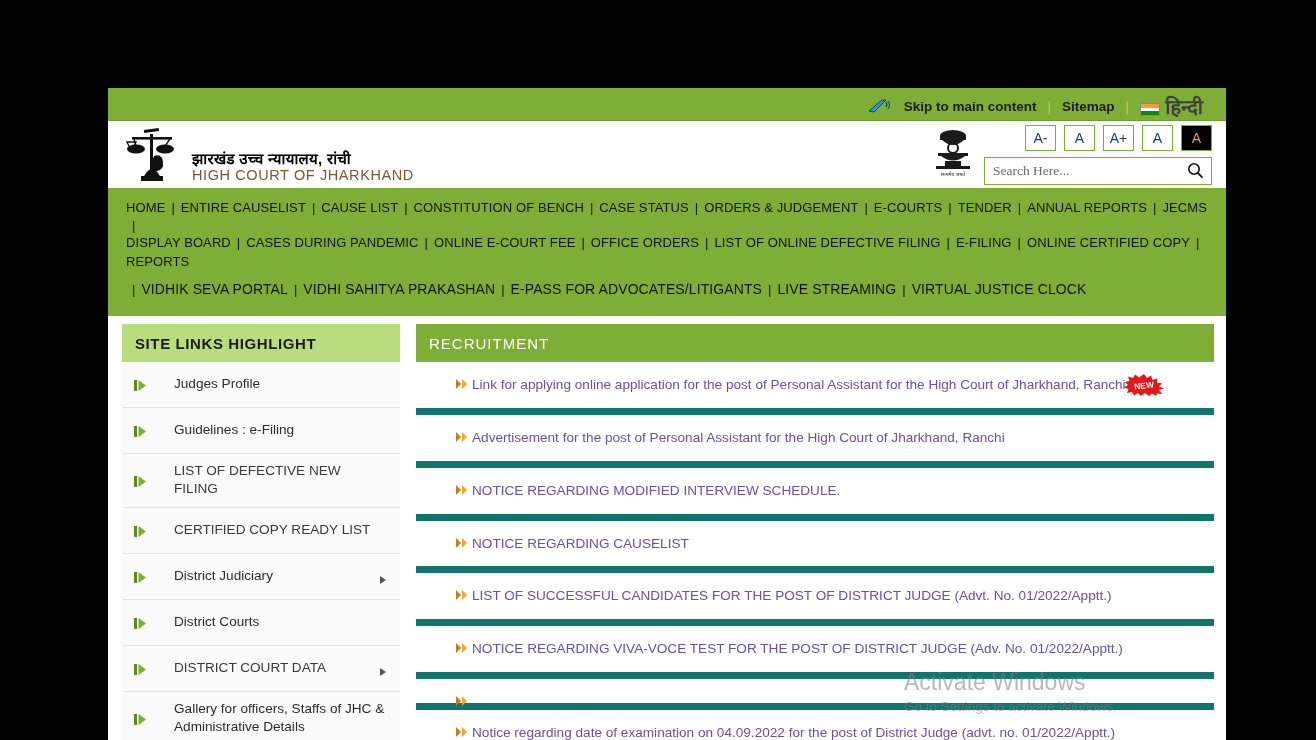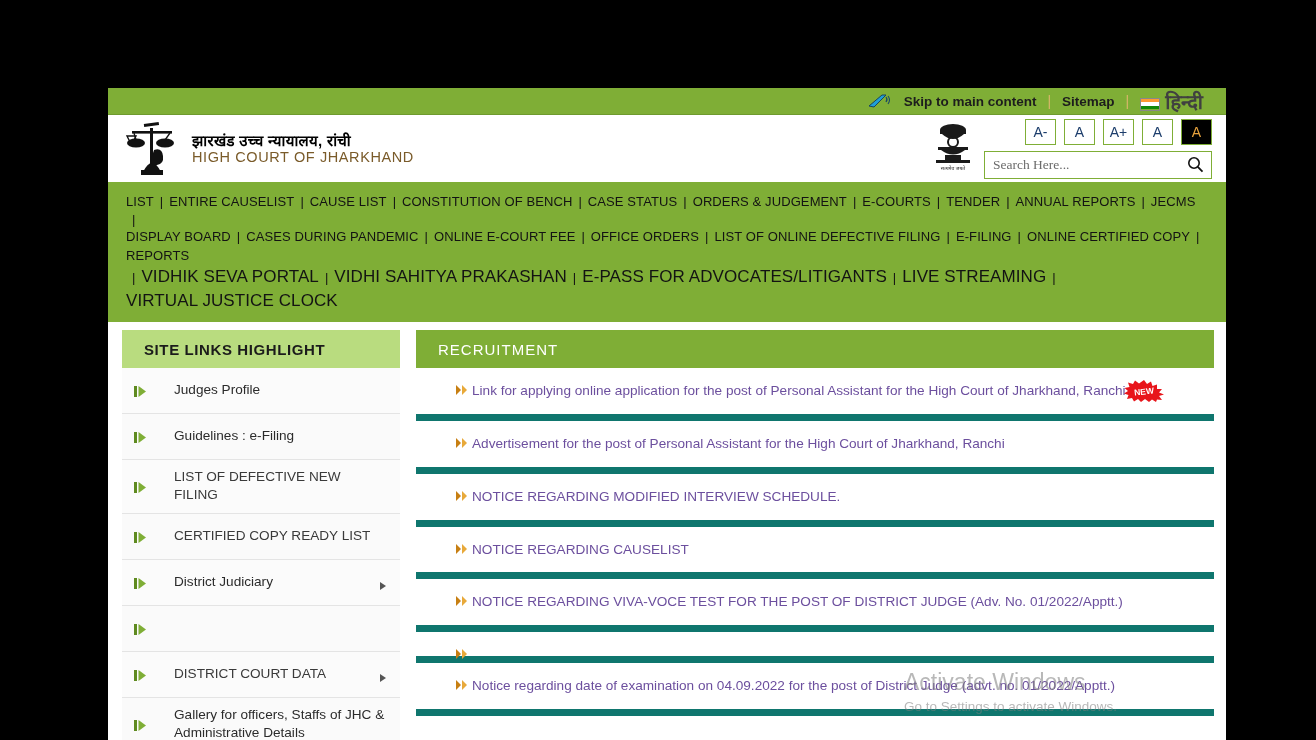--- a/index.html
+++ b/index.html
@@ -18,24 +18,24 @@
   #page {
     position: absolute;
     left: 108px; top: 88px;
     width: 1118px; height: 652px;
     background: #ffffff;
     overflow: hidden;
   }
 
   
   .utility-bar {
-    height: 27px;
+    height: 33px;
     background: #7fae36;
     display: flex;
-    align-items: center;
+    align-items: flex-end;
     justify-content: flex-end;
     padding-right: 12px;
     border-bottom: 1px solid #6e9a2e;
   }
   .util-group { display: flex; align-items: center; gap: 0; }
   .util-link {
     font-size: 13.5px;
     color: #1d1d1d;
     font-weight: 600;
     padding: 0 11px;
@@ -55,21 +55,21 @@
   .masthead {
     height: 70px;
     background: #ffffff;
     display: flex;
     align-items: center;
     justify-content: space-between;
     padding: 0 14px 0 16px;
     border-bottom: 3px solid #7fae36;
     position: relative;
   }
-  .brand { display: flex; align-items: center; gap: 12px; }
+  .brand { display: flex; align-items: flex-end; gap: 12px; }
   .scales-logo { width: 56px; height: 58px; flex: 0 0 56px; }
   .brand-text { line-height: 1.15; }
   .brand-hi { font-size: 15px; color: #000; font-weight: 700; letter-spacing: .3px; }
   .brand-en { font-size: 14.5px; color: #7a5b2a; letter-spacing: .6px; }
 
   .masthead-right { display: flex; align-items: flex-start; gap: 10px; }
   .emblem { width: 42px; height: 52px; margin-top: 2px; }
   .ctrl-col { display: flex; flex-direction: column; gap: 6px; }
   .fontsize-row { display: flex; gap: 8px; justify-content: flex-end; }
   .fs-btn {
@@ -113,33 +113,33 @@
     color: #131313;
     text-decoration: none;
     letter-spacing: .1px;
     white-space: nowrap;
     padding: 2px 0;
     cursor: pointer;
   }
   .nav-pipe { color:#131313; font-size: 13px; padding: 0 6px; }
   .nav-gap { width: 14px; }
   .nav-row.r3 { font-size: 12.5px; }
-  .nav-row.r3 .nav-item { font-size: 17px; }
+  .nav-row.r3 .nav-item { font-size: 14px; }
 
   
   .content {
     display: flex;
     gap: 16px;
     padding: 8px 12px 0 14px;
     background: #fff;
   }
   .panel-head {
     height: 38px;
     display: flex; align-items: center;
-    padding-left: 22px;
+    padding-left: 13px;
     font-size: 15px;
     letter-spacing: .6px;
   }
 
   
   .sidebar { width: 278px; flex: 0 0 278px; }
   .sidebar .panel-head {
     background: #b9dc7f;
     color: #1b1b1b;
     font-weight: 700;
@@ -300,21 +300,21 @@
                 </svg>
               </span>
             </button>
           </div>
         </div>
       </div>
     </div>
 
     <nav class="navbar">
       <div class="nav-row r1">
-          <a class="nav-item" href="#">LIST</a>
+          <a class="nav-item" href="#">HOME</a>
           <span class="nav-pipe">|</span>
           <a class="nav-item" href="#">ENTIRE CAUSELIST</a>
           <span class="nav-pipe">|</span>
           <a class="nav-item" href="#">CAUSE LIST</a>
           <span class="nav-pipe">|</span>
           <a class="nav-item" href="#">CONSTITUTION OF BENCH</a>
           <span class="nav-pipe">|</span>
           <a class="nav-item" href="#">CASE STATUS</a>
           <span class="nav-pipe">|</span>
           <a class="nav-item" href="#">ORDERS &amp; JUDGEMENT</a>
@@ -402,20 +402,21 @@
               <span class="side-label">District Judiciary</span>
               <span class="caret-right"><svg width="10" height="10" viewBox="0 0 10 10">
                   <polygon points="2,1 8,5 2,9" fill="#555"></polygon>
                 </svg></span>
             </div>
             <div class="side-item">
               <span class="bullet-green"><svg width="14" height="13" viewBox="0 0 14 13">
                   <rect x="0" y="1" width="3" height="11" fill="#5f8a20"></rect>
                   <polygon points="4.5,1 12,6.5 4.5,12" fill="#7fae36"></polygon>
                 </svg></span>
+              <span class="side-label">District Courts</span>
             </div>
             <div class="side-item">
               <span class="bullet-green"><svg width="14" height="13" viewBox="0 0 14 13">
                   <rect x="0" y="1" width="3" height="11" fill="#5f8a20"></rect>
                   <polygon points="4.5,1 12,6.5 4.5,12" fill="#7fae36"></polygon>
                 </svg></span>
               <span class="side-label caps">DISTRICT COURT DATA</span>
               <span class="caret-right"><svg width="10" height="10" viewBox="0 0 10 10">
                   <polygon points="2,1 8,5 2,9" fill="#555"></polygon>
                 </svg></span>
@@ -462,20 +463,27 @@
                   <polygon points="0,1 5,6 0,11" fill="#c77f12"></polygon>
                   <polygon points="6,1 11,6 6,11" fill="#e8a93a"></polygon>
                 </svg></span>
               <span class="rec-text">NOTICE REGARDING CAUSELIST</span>
             </div>
             <div class="rec-item">
               <span class="bullet-orange"><svg width="13" height="12" viewBox="0 0 13 12">
                   <polygon points="0,1 5,6 0,11" fill="#c77f12"></polygon>
                   <polygon points="6,1 11,6 6,11" fill="#e8a93a"></polygon>
                 </svg></span>
+              <span class="rec-text">LIST OF SUCCESSFUL CANDIDATES FOR THE POST OF DISTRICT JUDGE (Advt. No. 01/2022/Apptt.)</span>
+            </div>
+            <div class="rec-item">
+              <span class="bullet-orange"><svg width="13" height="12" viewBox="0 0 13 12">
+                  <polygon points="0,1 5,6 0,11" fill="#c77f12"></polygon>
+                  <polygon points="6,1 11,6 6,11" fill="#e8a93a"></polygon>
+                </svg></span>
               <span class="rec-text">NOTICE REGARDING VIVA-VOCE TEST FOR THE POST OF DISTRICT JUDGE (Adv. No. 01/2022/Apptt.)</span>
             </div>
             <div class="rec-item">
               <span class="bullet-orange"><svg width="13" height="12" viewBox="0 0 13 12">
                   <polygon points="0,1 5,6 0,11" fill="#c77f12"></polygon>
                   <polygon points="6,1 11,6 6,11" fill="#e8a93a"></polygon>
                 </svg></span>
             </div>
             <div class="rec-item">
               <span class="bullet-orange"><svg width="13" height="12" viewBox="0 0 13 12">

